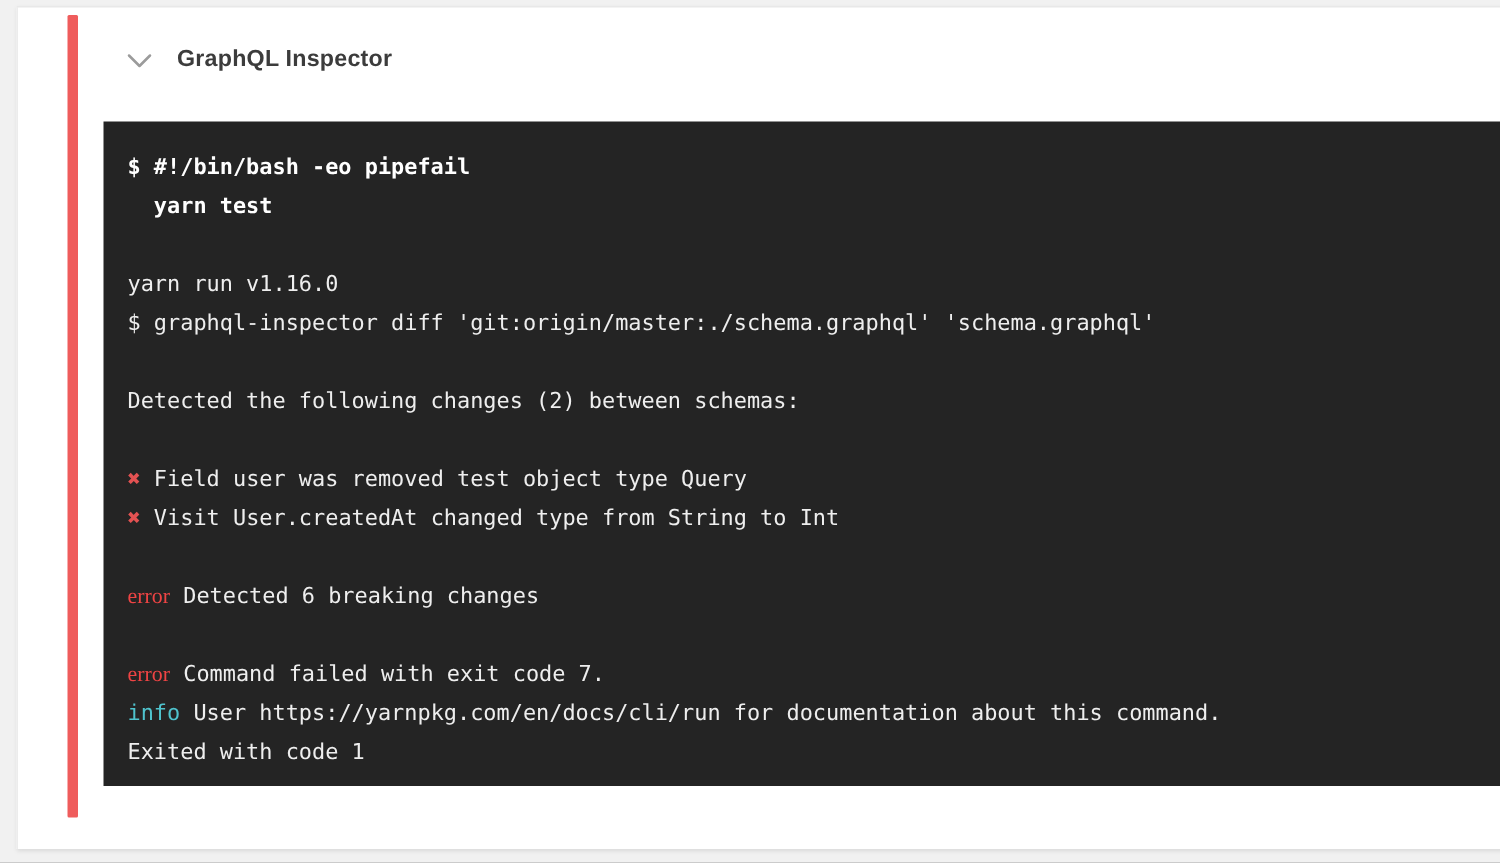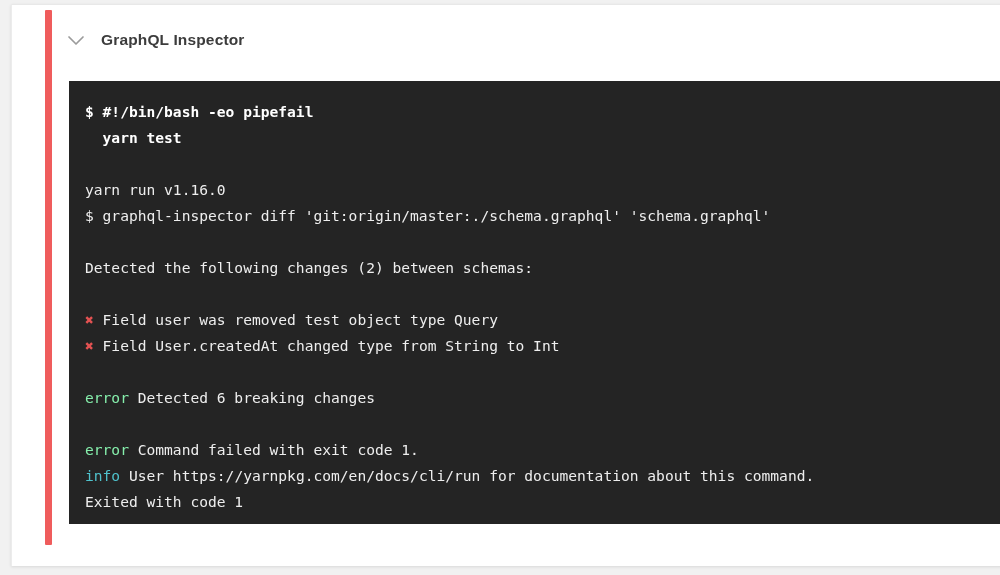--- a/index.html
+++ b/index.html
@@ -41,21 +41,21 @@
     top: 5px;
     width: 7px;
     height: 535px;
     background: #ef5c5c;
     border-radius: 1px;
   }
 
   
   .card-header {
     position: absolute;
-    left: 51px;
+    left: 68px;
     top: 18px;
     height: 34px;
     display: flex;
     align-items: center;
     gap: 12px;
   }
 
   .chevron-icon {
     width: 26px;
     height: 26px;
@@ -92,21 +92,21 @@
     font-family: "DejaVu Sans Mono", monospace;
     font-size: 14.6px;
     line-height: 26px;
     color: #eeeeee;
     white-space: pre;
     letter-spacing: 0px;
   }
   .term-line.bold { font-weight: bold; color: #ffffff; }
   .term-line.blank { height: 26px; }
 
-  .tok-error { color: #86efac; }
+  .tok-error { color: #ef4444; font-family: Liberation Serif, serif; }
   .tok-info  { color: #4fc3cd; }
   .tok-x     { color: #e35252; font-weight: bold; }
 </style>
 </head>
 <body>
 
 <div id="root">
 
   <div class="card">
 
@@ -124,23 +124,23 @@
     <div class="terminal" id="terminal">
         <div class="term-line bold">$ #!/bin/bash -eo pipefail</div>
         <div class="term-line bold">  yarn test</div>
         <div class="term-line blank">&nbsp;</div>
         <div class="term-line">yarn run v1.16.0</div>
         <div class="term-line">$ graphql-inspector diff 'git:origin/master:./schema.graphql' 'schema.graphql'</div>
         <div class="term-line blank">&nbsp;</div>
         <div class="term-line">Detected the following changes (2) between schemas:</div>
         <div class="term-line blank">&nbsp;</div>
         <div class="term-line"><span class="tok-x">✖</span><span> Field user was removed test object type Query</span></div>
-        <div class="term-line"><span class="tok-x">✖</span><span> Field User.createdAt changed type from String to Int</span></div>
+        <div class="term-line"><span class="tok-x">✖</span><span> Visit User.createdAt changed type from String to Int</span></div>
         <div class="term-line blank">&nbsp;</div>
         <div class="term-line"><span class="tok-error">error</span><span> Detected 6 breaking changes</span></div>
         <div class="term-line blank">&nbsp;</div>
-        <div class="term-line"><span class="tok-error">error</span><span> Command failed with exit code 1.</span></div>
+        <div class="term-line"><span class="tok-error">error</span><span> Command failed with exit code 7.</span></div>
         <div class="term-line"><span class="tok-info">info</span><span> User https://yarnpkg.com/en/docs/cli/run for documentation about this command.</span></div>
         <div class="term-line">Exited with code 1</div>
       </div>
 
   </div>
 </div>
 
 </body></html>

